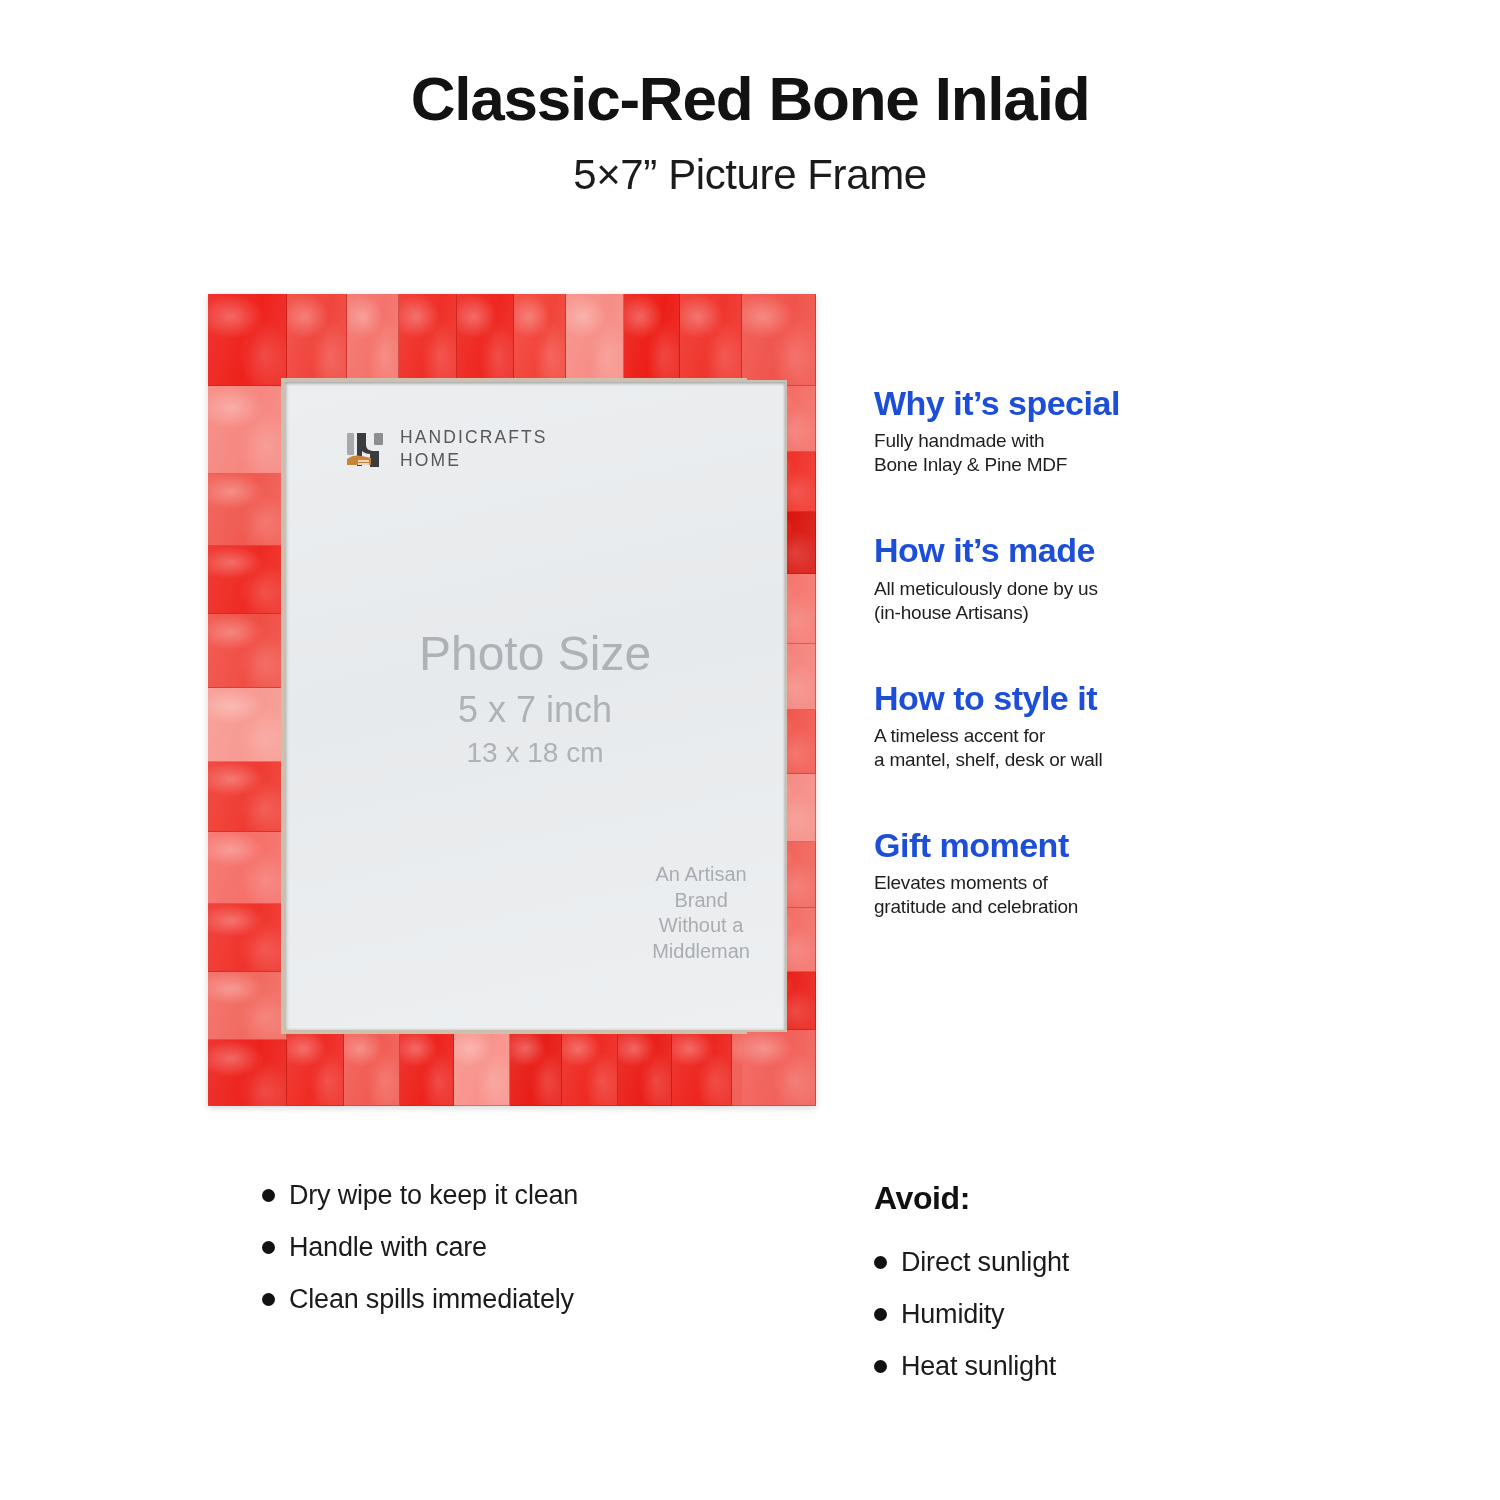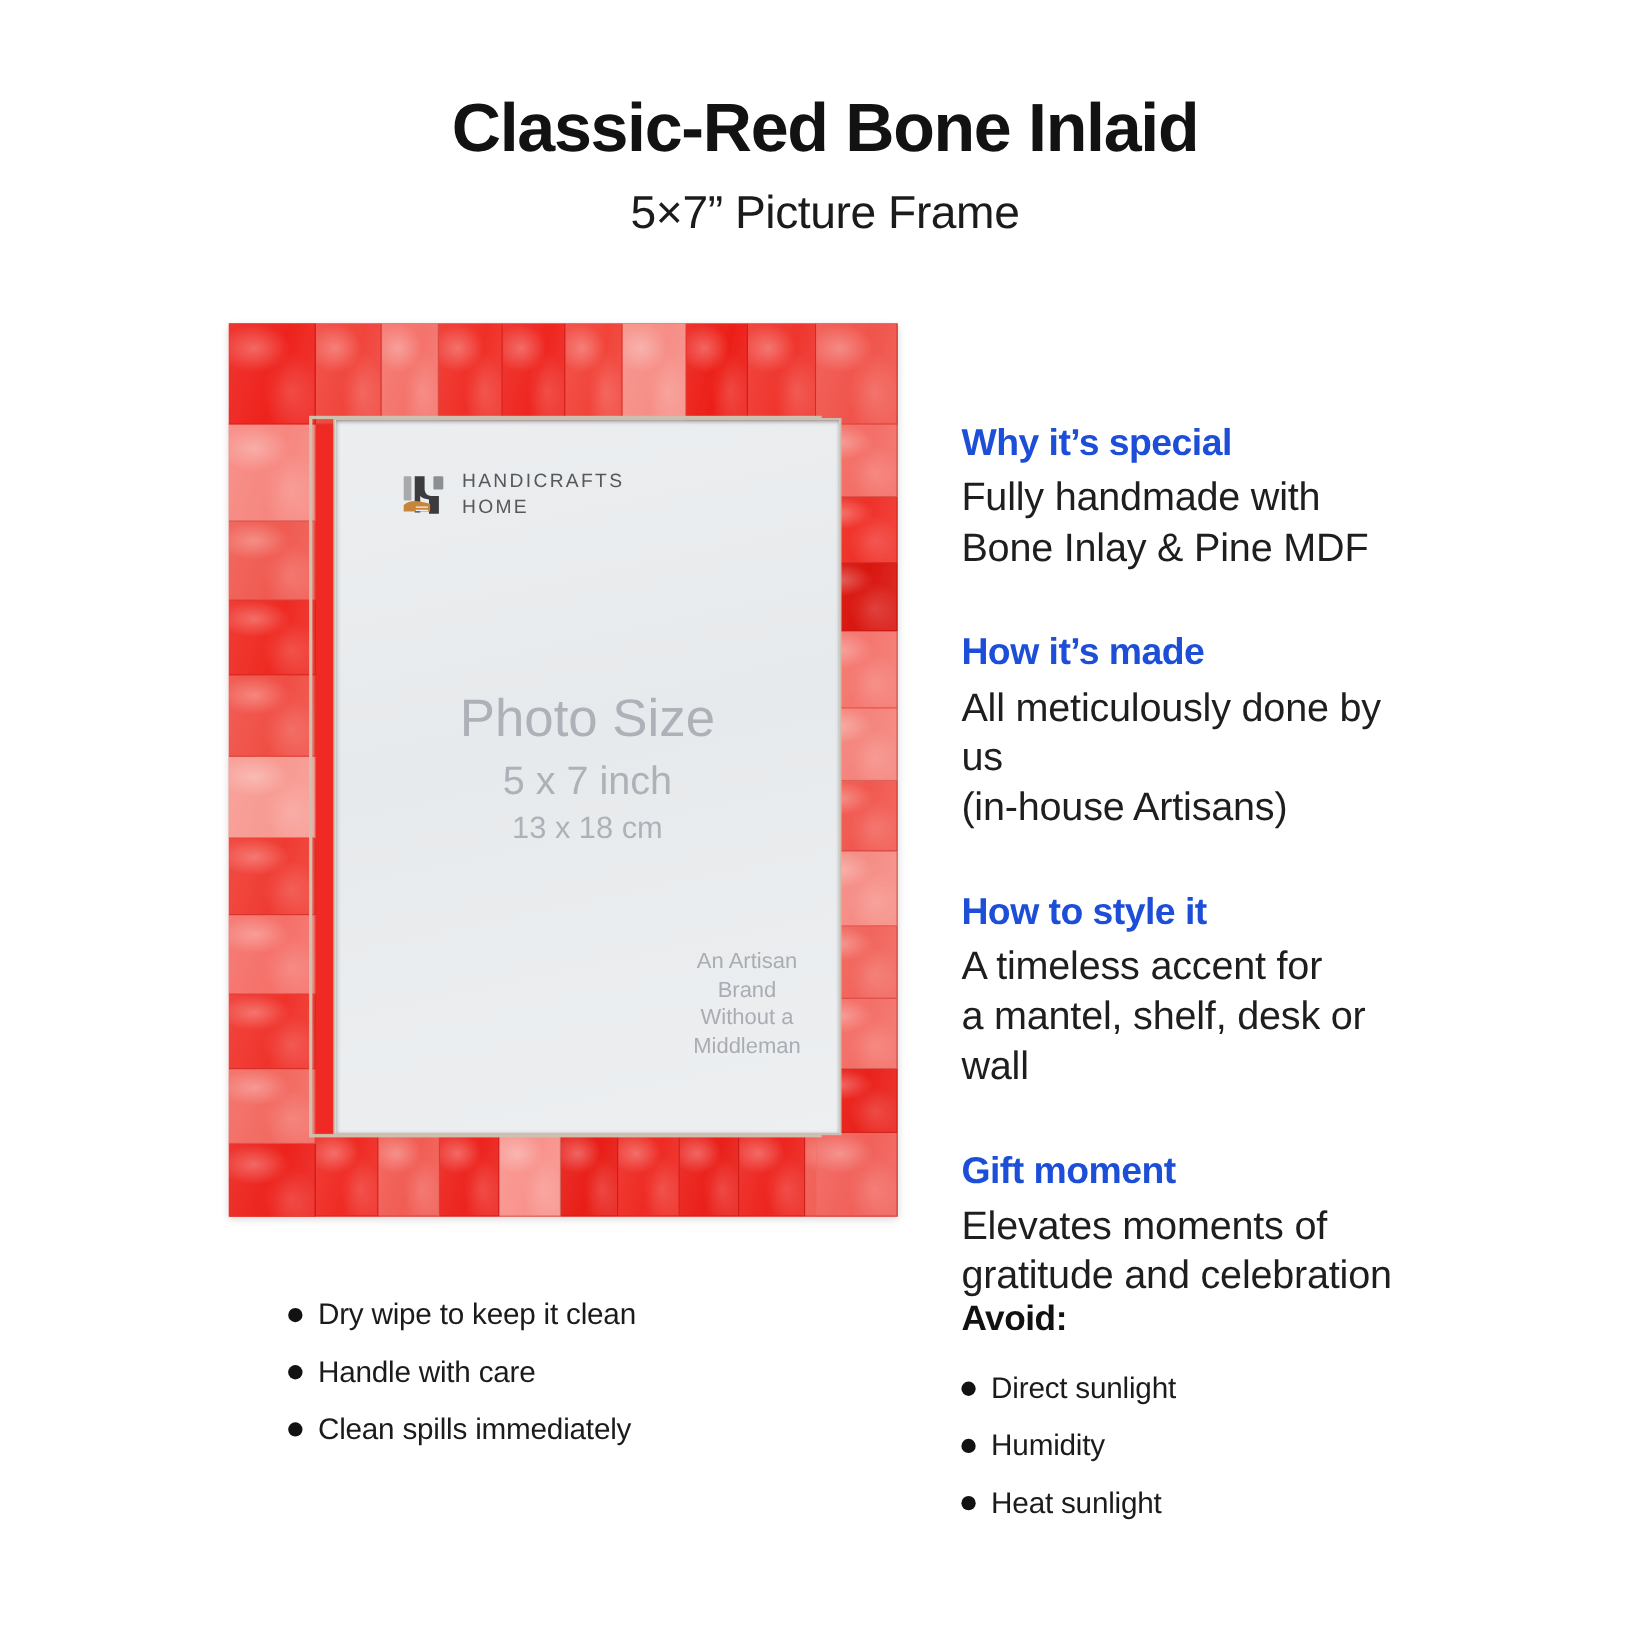--- a/index.html
+++ b/index.html
@@ -17,21 +17,21 @@
     position: relative;
     width: 1500px;
     height: 1500px;
     background: #ffffff;
     overflow: hidden;
   }
 
   
   #header {
     position: absolute;
-    top: 84px;
+    top: 66px;
     left: 0;
     width: 1500px;
     text-align: center;
   }
   #product-title {
     font-size: 62px;
     font-weight: 700;
     letter-spacing: -1.2px;
     color: #121212;
     line-height: 1.05;
@@ -61,31 +61,30 @@
     background: #ef2a24;
     box-shadow: 0 2px 7px rgba(0,0,0,0.16);
     overflow: hidden;
   }
 
   
   #frame-window {
     position: absolute;
     left: 77px;
     top: 88px;
-    width: 458px;
+    width: 500px;
     height: 648px;
     background: linear-gradient(168deg, #eceef0 0%, #e7eaec 45%, #edeff1 100%);
     box-shadow:
       inset 0 2px 3px rgba(120,120,125,0.45),
       inset 2px 0 3px rgba(130,130,135,0.30),
       inset -1px 0 2px rgba(140,140,145,0.20),
       0 0 0 2px #cdbfae;
     z-index: 6;
     overflow: hidden;
-    margin-left: 20px;
   }
 
   
   .tile-row, .tile-col { position: absolute; display: flex; }
   .tile-row { flex-direction: row; }
   .tile-col { flex-direction: column; }
   .tile {
     position: relative;
     flex: 0 0 auto;
     border-right: 1px solid rgba(160,30,22,0.40);
@@ -177,21 +176,21 @@
   .feature:last-child { margin-bottom: 0; }
   .feature-title {
     font-size: 34px;
     font-weight: 700;
     letter-spacing: -0.5px;
     color: #1d4ed8;
     line-height: 1.16;
     margin-bottom: 6px;
   }
   .feature-body {
-    font-size: 36px;
+    font-size: 19px;
     font-weight: 400;
     letter-spacing: -0.2px;
     color: #1e1e1e;
     line-height: 1.26;
     white-space: pre-line;
   }
 
   
   #care-section {
     position: absolute;

